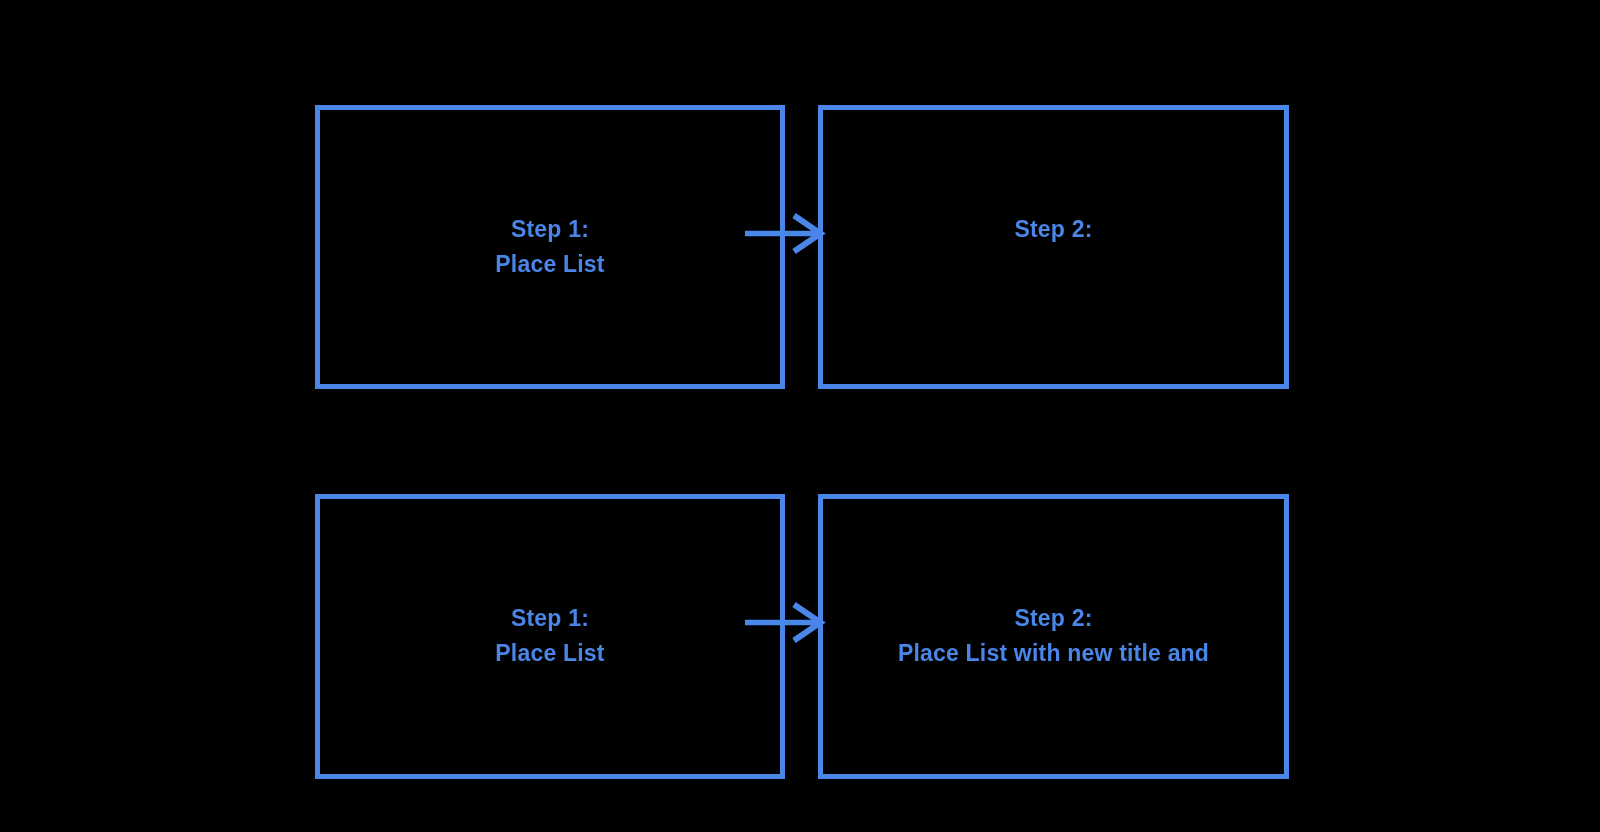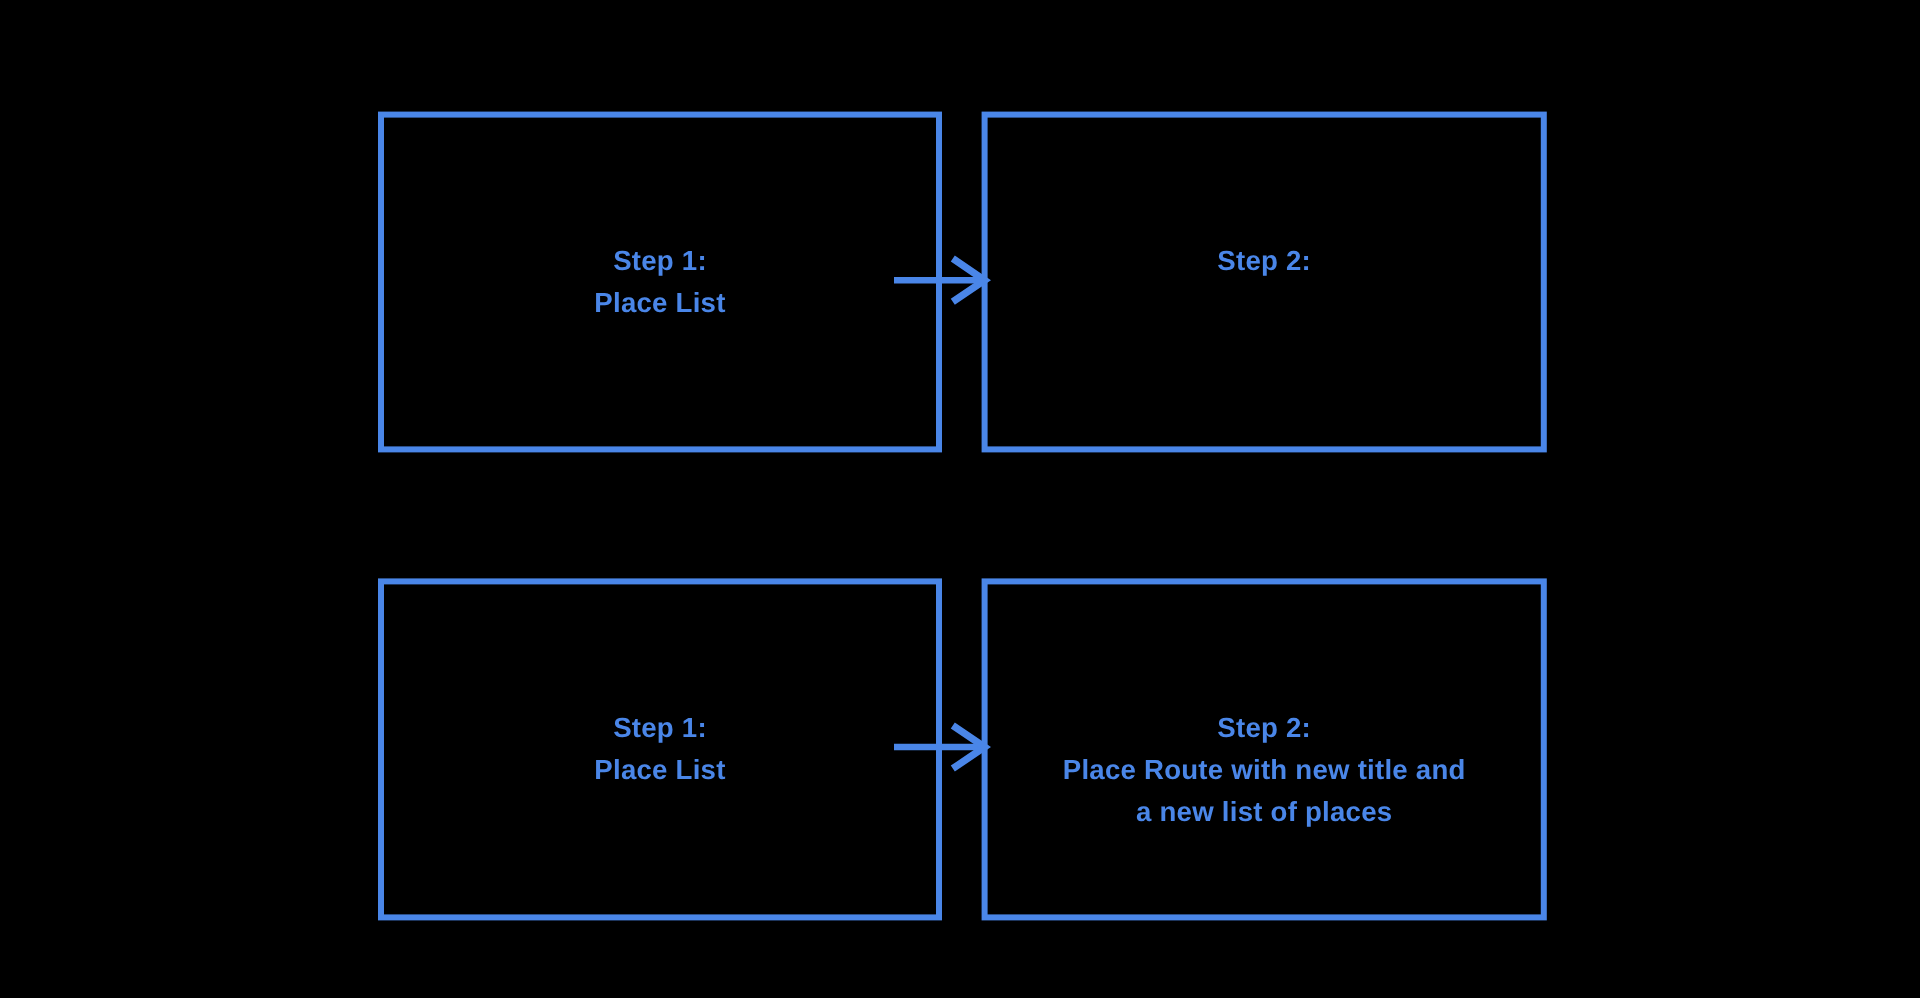--- a/index.html
+++ b/index.html
@@ -18,20 +18,21 @@
   .canvas {
     position: relative;
     width: 1600px;
     height: 832px;
     background: var(--bg);
   }
   .step-box {
     position: absolute;
     border: 5px solid var(--accent);
     background: transparent;
+    margin-top: 12px;
   }
   .box-1 { left: 315px; top: 93px;  width: 470px; height: 284px; }
   .box-2 { left: 818px; top: 93px;  width: 471px; height: 284px; }
   .box-3 { left: 315px; top: 482px; width: 470px; height: 285px; }
   .box-4 { left: 818px; top: 482px; width: 471px; height: 285px; }
   .box-label {
     position: absolute;
     top: 102px;
     left: 0;
     right: 0;
@@ -84,22 +85,21 @@
   <div class="step-box box-3">
     <div class="box-label">
       <span class="line">Step 1:</span>
       <span class="line">Place List</span>
     </div>
   </div>
 
   <div class="step-box box-4">
     <div class="box-label">
       <span class="line">Step 2:</span>
-      <span class="line">Place Route with new title and</span>
-      <span class="line">a new list of places</span>
+      <span class="line">Place List with new title and</span>
     </div>
   </div>
 
   <svg class="arrow-layer" viewBox="0 0 1600 832">
     <g>
       <line class="arrow-stroke" x1="745" y1="233.5" x2="817" y2="233.5"></line>
       <polyline class="arrow-head" points="794,215.5 820.5,233.5 794,251.5"></polyline>
     </g>
     <g>
       <line class="arrow-stroke" x1="745" y1="622.5" x2="817" y2="622.5"></line>

